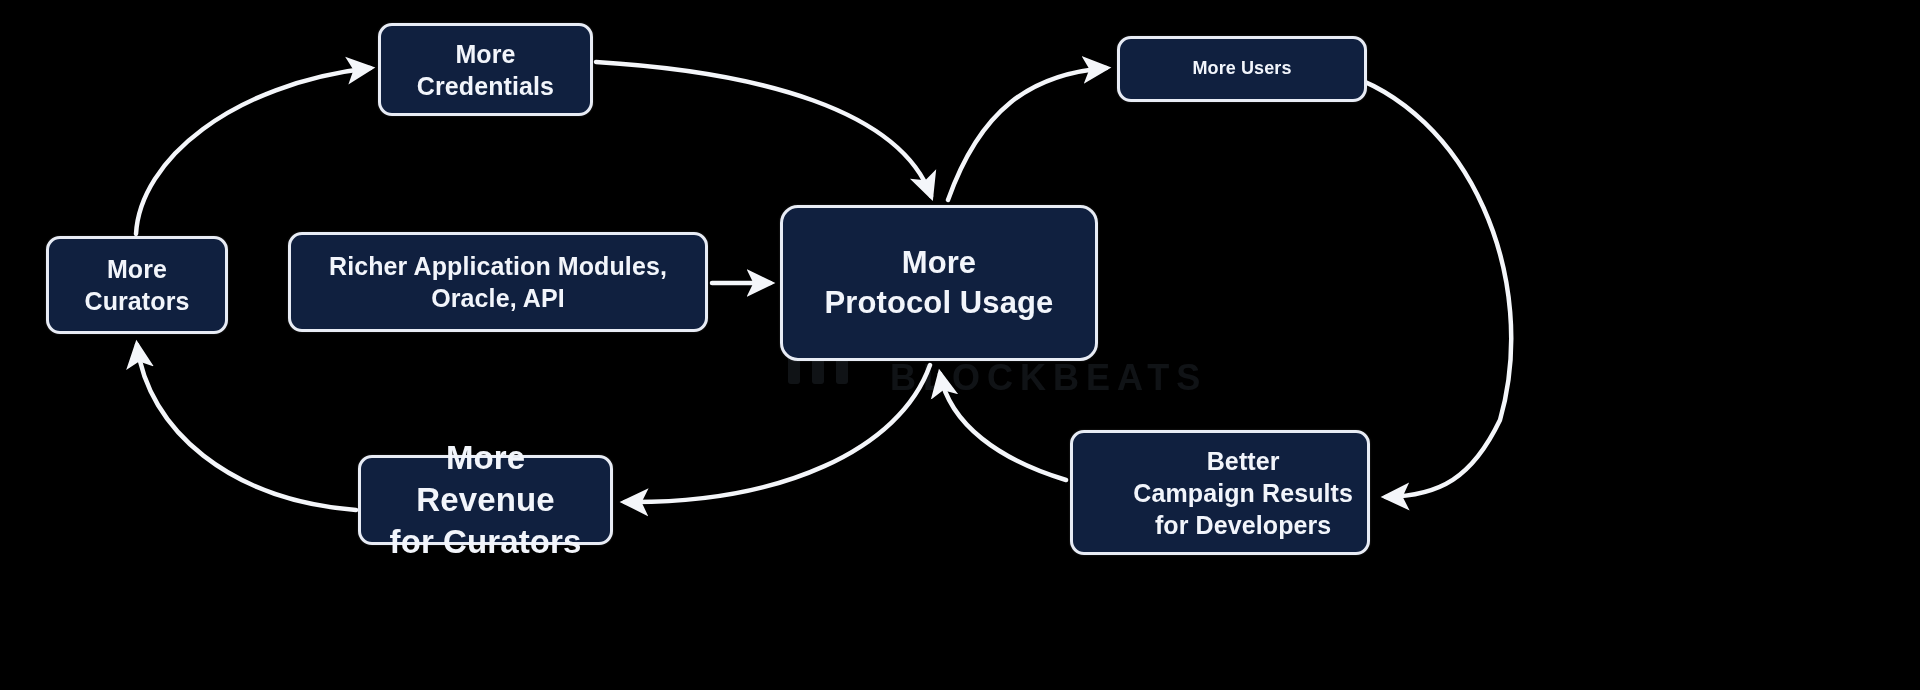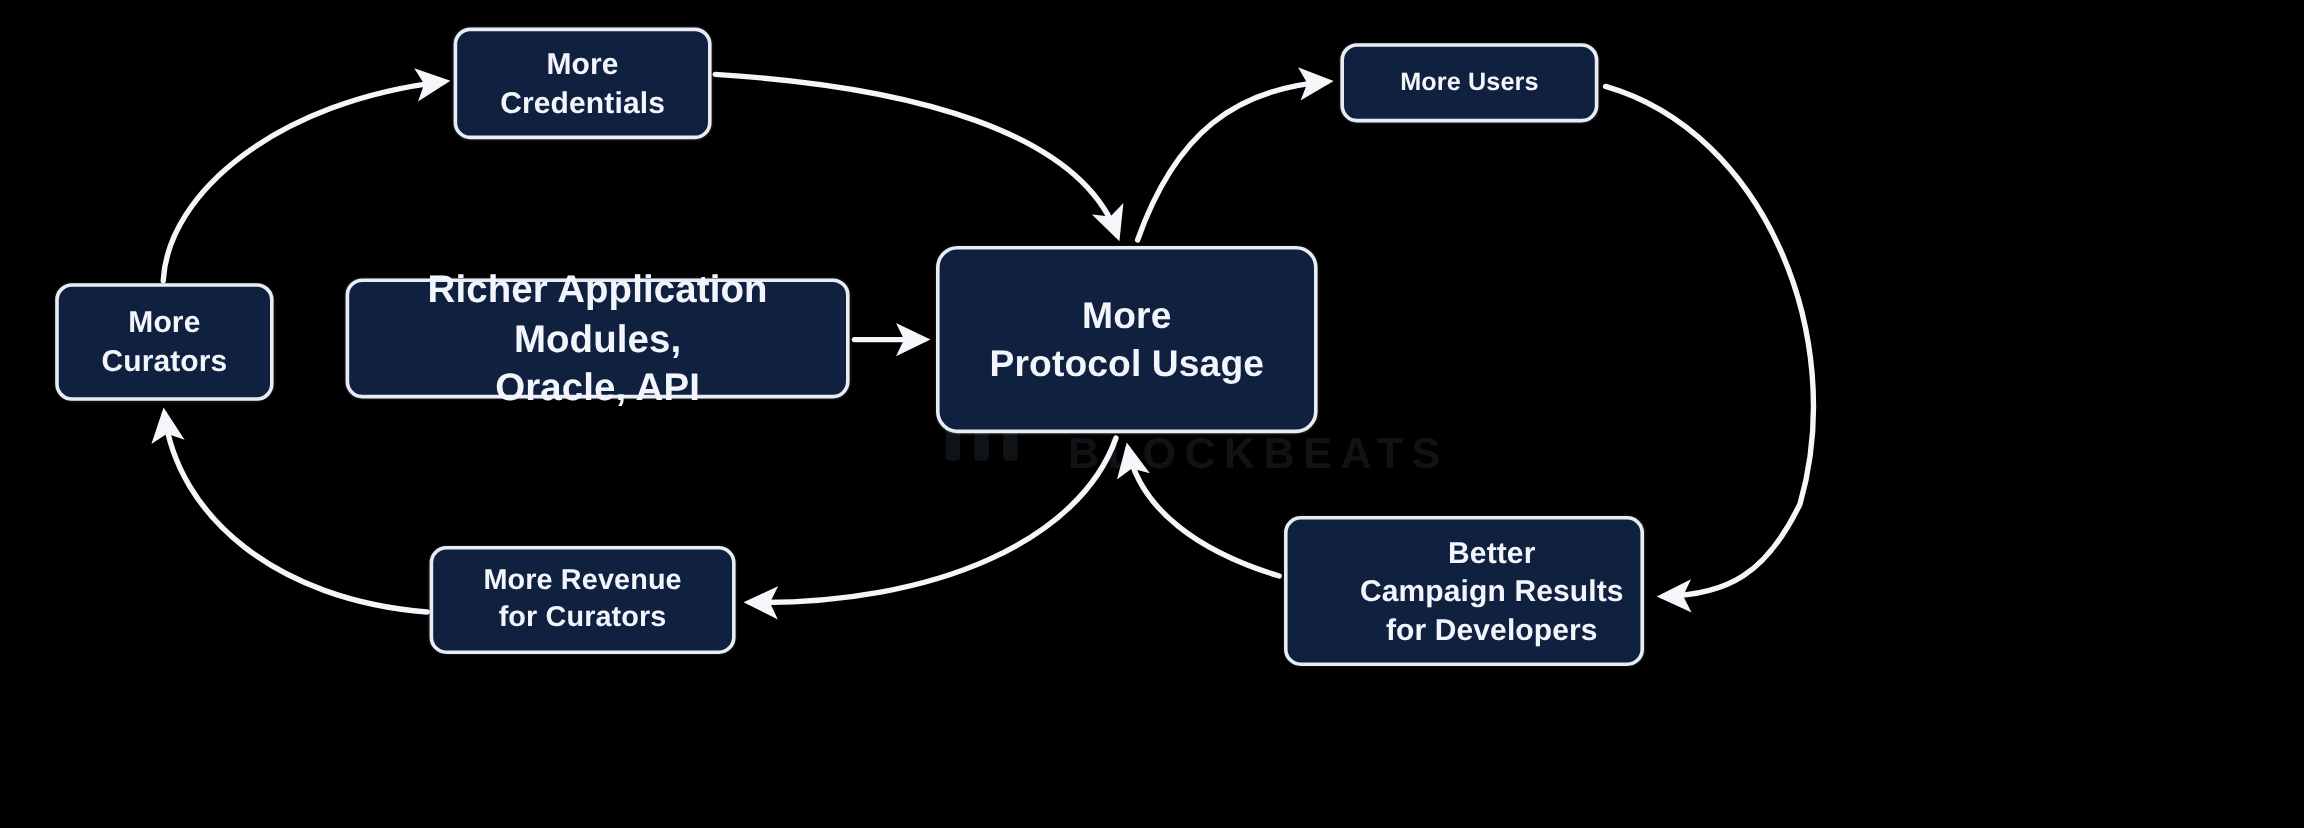--- a/index.html
+++ b/index.html
@@ -49,25 +49,25 @@
     padding: 6px 14px;
     box-shadow: 0 0 2px rgba(255,255,255,0.18);
   }
   .node-label {
     white-space: pre-line;
     display: block;
   }
   
   #node-more-curators   { left: 46px;   top: 236px; width: 182px; height: 98px;  font-size: 25px; }
   #node-more-credentials{ left: 378px;  top: 23px;  width: 215px; height: 93px;  font-size: 25px; }
-  #node-richer-modules  { left: 288px;  top: 232px; width: 420px; height: 100px; font-size: 32px; }
+  #node-richer-modules  { left: 288px;  top: 232px; width: 420px; height: 100px; font-size: 25px; }
   #node-protocol-usage  { left: 780px;  top: 205px; width: 318px; height: 156px; font-size: 31px; border-radius: 18px; }
-  #node-more-users      { left: 1117px; top: 36px;  width: 215px; height: 66px;  font-size: 21px; }
+  #node-more-users      { left: 1117px; top: 36px;  width: 250px; height: 66px;  font-size: 18px; }
   #node-campaign-results{ left: 1070px; top: 430px; width: 300px; height: 125px; font-size: 25px; justify-content: flex-end; }
-  #node-more-revenue    { left: 358px;  top: 455px; width: 255px; height: 90px;  font-size: 24px; }
+  #node-more-revenue    { left: 358px;  top: 455px; width: 255px; height: 90px;  font-size: 33px; }
 </style>
 </head>
 <body>
 
 <div id="canvas">
 
   <svg id="watermark-layer" viewBox="0 0 1920 690" xmlns="http://www.w3.org/2000/svg">
     <g opacity="0.10">
 
       <g fill="#9fb6d8">

